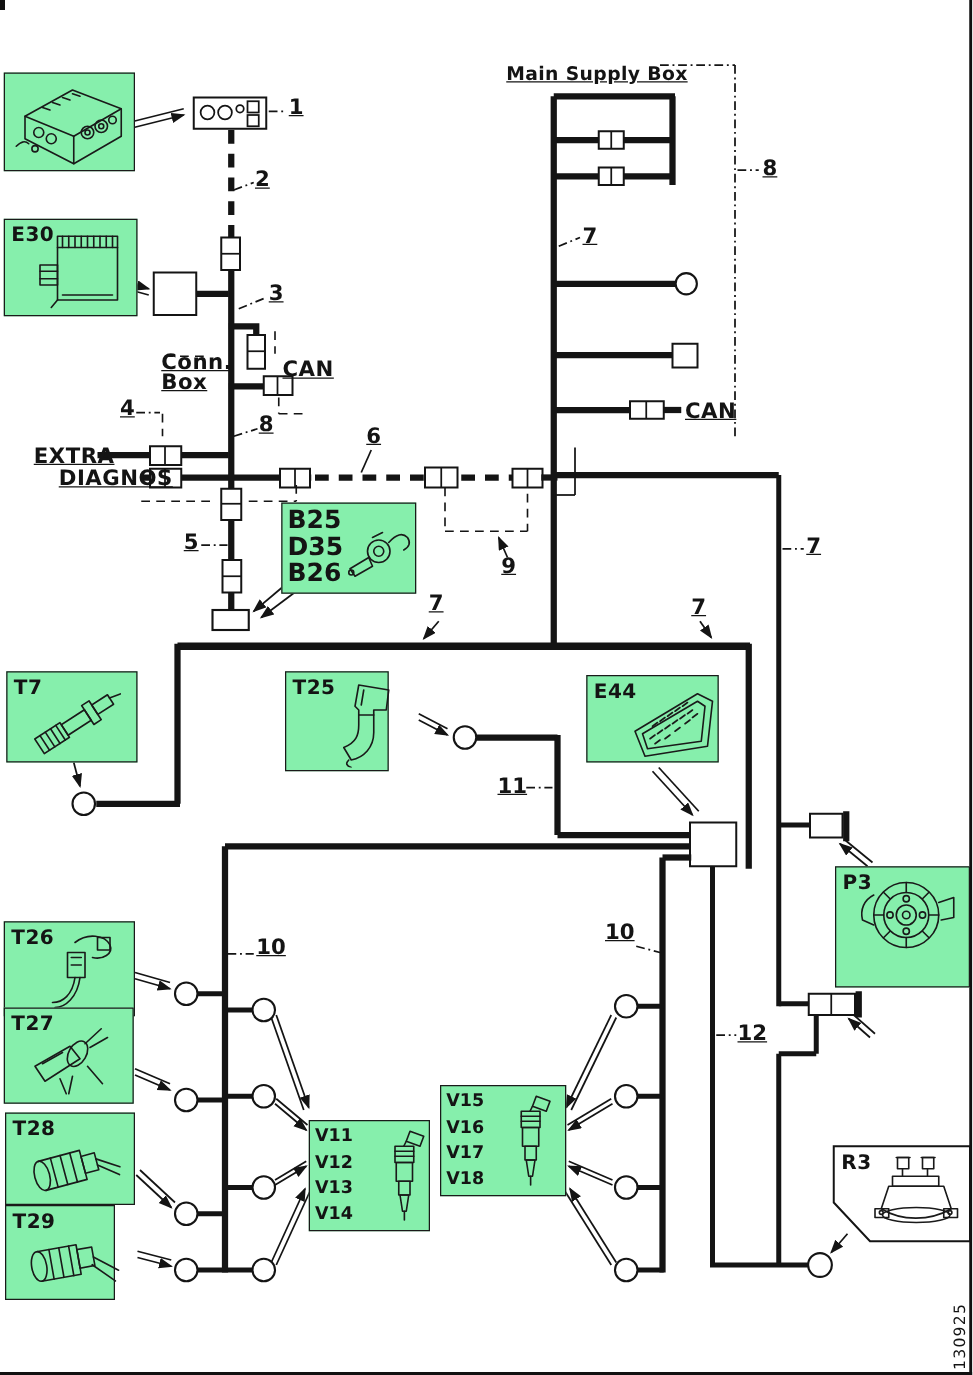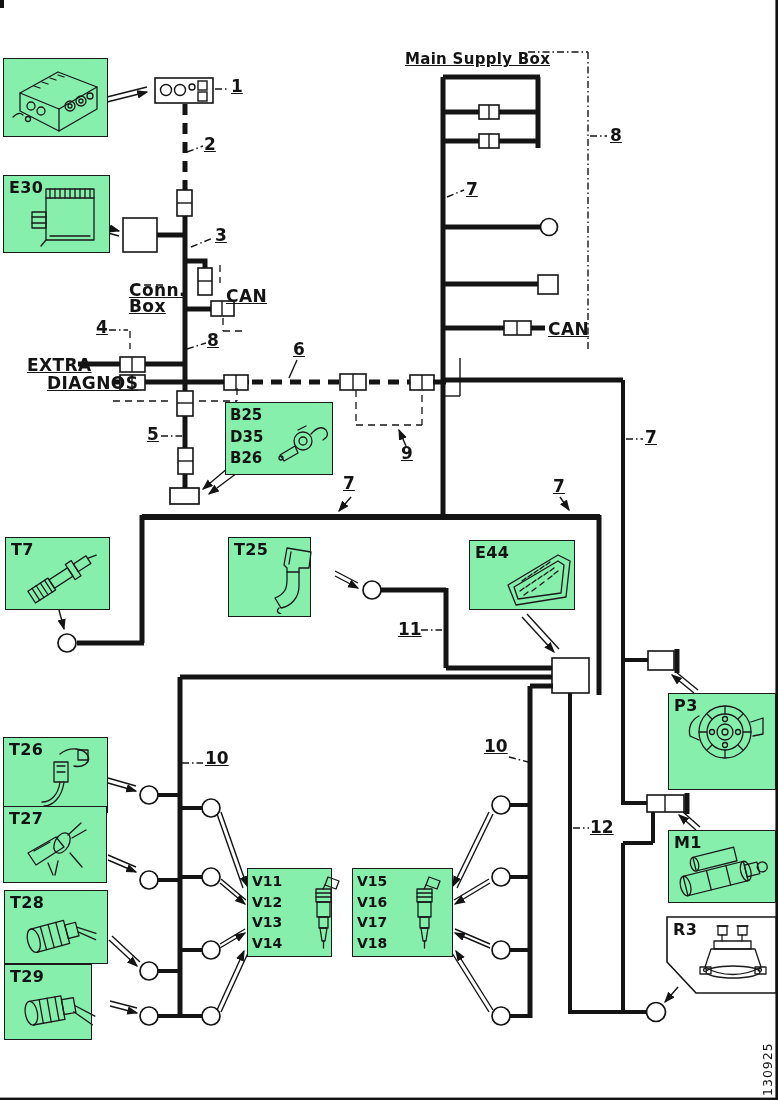--- a/index.html
+++ b/index.html
@@ -273,21 +273,21 @@
       <rect x="42" y="22" width="48" height="42"></rect>
       <path d="M42,22 V13 H90 V22"></path>
       <path d="M46,13 V22 M51,13 V22 M56,13 V22 M61,13 V22 M66,13 V22 M71,13 V22 M76,13 V22 M81,13 V22 M86,13 V22"></path>
       <rect x="28" y="36" width="14" height="16"></rect>
       <path d="M28,41 h14 M28,47 h14"></path>
       <path d="M46,60 h40 M42,64 l-5,6"></path>
     </svg>
   </div>
 
   <div class="cbox" style="left:225px;top:402px;width:108px;height:73px">
-    <div class="vcol" style="font-size:15px;line-height:21.5px;font-weight:600">
+    <div class="vcol" style="font-size:20px;line-height:21.5px;font-weight:600">
       <div>B25</div>
       <div>D35</div>
       <div>B26</div>
     </div>
     <svg class="ill" style="left:42px;top:0" width="64" height="70">
       <circle cx="35" cy="38" r="9"></circle>
         <circle cx="35" cy="38" r="4"></circle>
       <path d="M27,43 L12,52 L16,58 L30,50 Z"></path>
       <path d="M43,31 q9,-10 15,-4 q4,6 -3,10"></path>
       <circle cx="13" cy="55" r="2"></circle>
@@ -385,51 +385,36 @@
       <circle cx="43" cy="38" r="2.5"></circle>
         <circle cx="69" cy="38" r="2.5"></circle>
         <circle cx="56" cy="25" r="2.5"></circle>
         <circle cx="56" cy="51" r="2.5"></circle>
       <path d="M56,12 V20 M56,56 V64 M30,38 H38 M74,38 H82 M38,20 l5,5 M74,20 l-5,5 M38,56 l5,-5 M74,56 l-5,-5"></path>
       <path d="M30,22 c-8,4 -11,12 -9,20 l9,4"></path>
       <path d="M82,28 l12,-4 v16 l-10,2"></path>
     </svg>
   </div>
 
-  <div class="cbox" style="left:668px;top:830px;width:108px;height:73px">
-    <span class="clabel">M1</span>
-    <svg class="ill" style="left:0;top:0" width="104" height="69">
-      <g transform="rotate(-14 52 40)">
-        <rect x="14" y="36" width="62" height="20"></rect>
-        <ellipse cx="14" cy="46" rx="5" ry="10"></ellipse>
-        <ellipse cx="76" cy="46" rx="5" ry="10"></ellipse>
-        <rect x="28" y="20" width="42" height="14"></rect>
-        <ellipse cx="28" cy="27" rx="4" ry="7"></ellipse>
-        <rect x="76" y="40" width="13" height="12"></rect>
-        <circle cx="93" cy="46" r="5"></circle>
-        <path d="M38,36 v20 M58,36 v20"></path>
-      </g>
-    </svg>
-  </div>
 
   <span class="clabel" style="left:673px;top:920px;position:absolute">R3</span>
   <svg class="ill" style="left:694px;top:920px" width="80" height="70">
     <rect x="24" y="6" width="9" height="9"></rect>
       <rect x="44" y="6" width="9" height="9"></rect>
     <path d="M23,6 h11 M43,6 h11 M28,15 v6 M48,15 v6"></path>
     <rect x="20" y="21" width="37" height="8"></rect>
     <path d="M17,29 h44 l6,18 c-17,10 -40,10 -56,0 z"></path>
     <ellipse cx="39" cy="52" rx="27" ry="6"></ellipse>
     <rect x="6" y="47" width="11" height="7"></rect>
       <rect x="61" y="47" width="11" height="7"></rect>
     <circle cx="11" cy="50" r="1.5"></circle>
       <circle cx="66" cy="50" r="1.5"></circle>
   </svg>
 
-  <div class="cbox" style="left:247px;top:868px;width:85px;height:89px">
+  <div class="cbox" style="left:247px;top:896px;width:97px;height:89px">
     <div class="vcol">
       <div>V11</div>
       <div>V12</div>
       <div>V13</div>
       <div>V14</div>
     </div>
     <svg class="ill" style="left:62px;top:4px" width="40" height="82">
       <polygon points="18,4 29,8 26,16 15,12"></polygon>
       <path d="M15,12 l-2,4"></path>
       <rect x="6" y="16" width="15" height="13"></rect>

